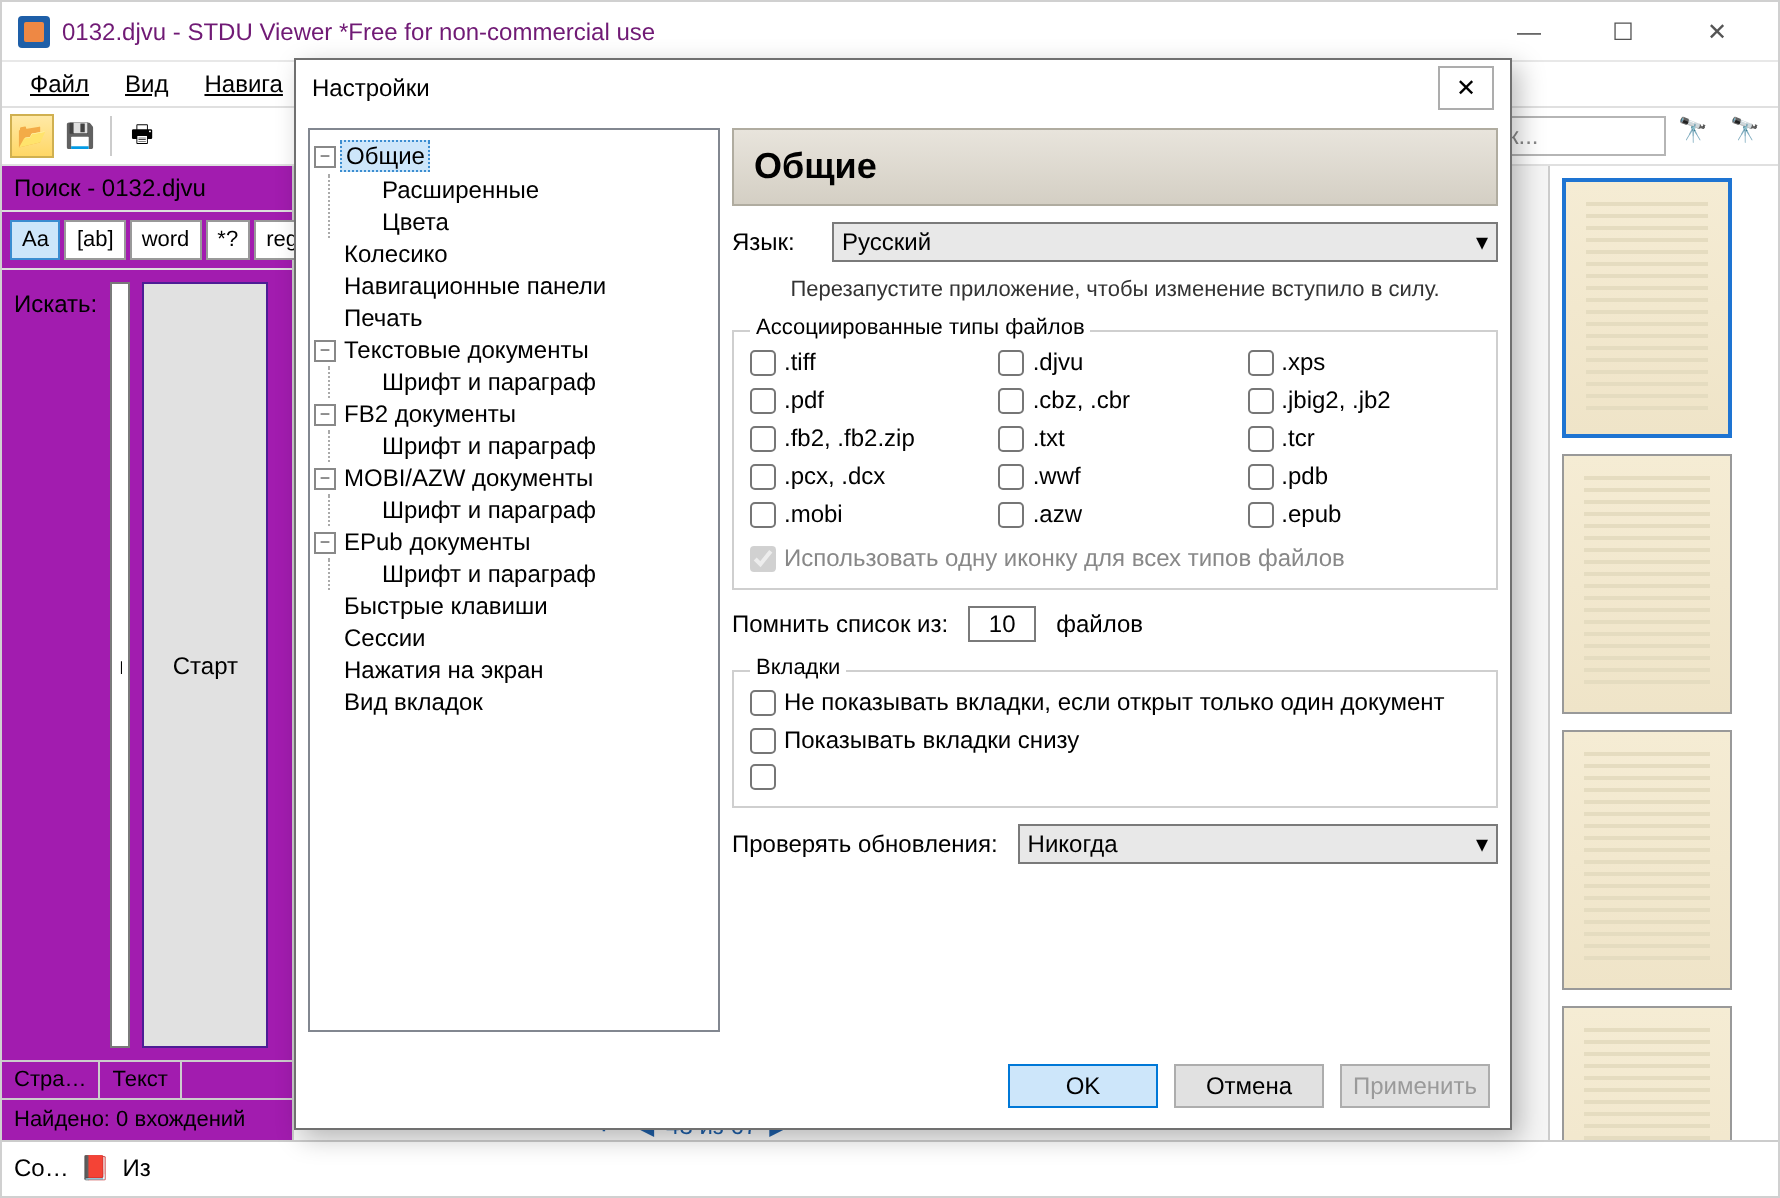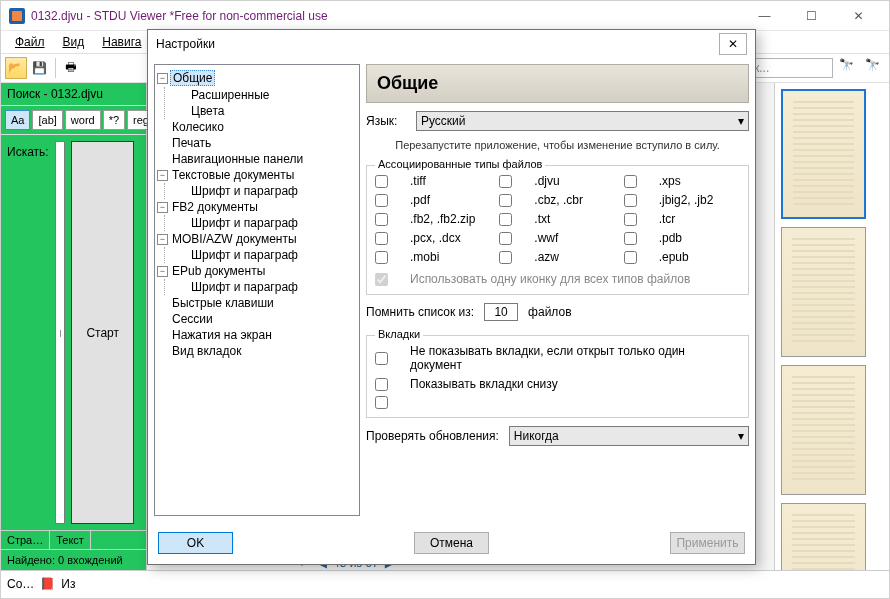--- a/index.html
+++ b/index.html
@@ -13,21 +13,21 @@
 .menubar{height:22px;display:flex;align-items:center;padding:0 6px;gap:2px}
 .menu-item{padding:2px 8px;cursor:default}
 .menu-item u{text-decoration:underline}
 .toolbar{height:30px;display:flex;align-items:center;padding:0 4px;gap:2px;border-top:1px solid #e0e0e0;border-bottom:1px solid #e0e0e0}
 .tbtn{width:22px;height:22px;display:flex;align-items:center;justify-content:center;border:1px solid transparent}
 .tbtn.open{background:linear-gradient(#ffe9a6,#ffd766);border-color:#d0b050}
 .sep{width:1px;height:20px;background:#ccc;margin:0 2px}
 .search-box{margin-left:auto;border:1px solid #b5b5b5;padding:2px 4px;color:#888;width:90px}
 .binoc{width:20px;height:20px;margin-left:4px}
 .main{display:flex;height:calc(100% - 110px)}
-.sidebar{width:146px;border-right:1px solid #ccc;display:flex;flex-direction:column;background:#22c55e}
+.sidebar{width:146px;border-right:1px solid #ccc;display:flex;flex-direction:column;background:#a21caf}
 .sb-title{padding:4px 6px;border-bottom:1px solid #ddd}
 .sb-tabs{display:flex;gap:2px;padding:4px;border-bottom:1px solid #ddd}
 .sb-tab{padding:3px 5px;border:1px solid #999;font-size:11px;background:#fff}
 .sb-tab.active{background:#cde6fa;border-color:#3b8dd0}
 .sb-body{flex:1;padding:6px;display:flex;flex-direction:row;gap:6px}
 .sb-label{margin-top:4px}
 .sb-input{border:1px solid #7a7a7a;padding:2px 4px;width:100%}
 .sb-btn{border:1px solid #4c1d95;background:#e1e1e1;padding:3px 14px;width:72px}
 .sb-tabs2{display:flex;border-top:1px solid #ccc;margin-top:auto}
 .sb-tab2{padding:3px 6px;border-right:1px solid #ccc;font-size:11px}
@@ -54,25 +54,25 @@
 .right-pane{flex:1;display:flex;flex-direction:column;gap:8px;overflow:auto}
 .heading-box{background:linear-gradient(#e8e4dc,#d4cfc4);border:1px solid #b0aca0;padding:8px 10px}
 .heading-box h1{font-size:18px;font-weight:bold}
 .frow{display:flex;align-items:center;gap:10px}
 .frow label{min-width:40px}
 .combo{flex:1;border:1px solid #7a7a7a;background:#e8e8e8;padding:2px 4px;display:flex;justify-content:space-between;align-items:center}
 .hint{font-size:11px;text-align:center;color:#333}
 .group{border:1px solid #cfcfcf;padding:8px;position:relative;margin-top:6px}
 .group-title{position:absolute;top:-8px;left:8px;background:#fff;padding:0 3px;font-size:11px}
 .ft-grid{display:grid;grid-template-columns:repeat(3,1fr);gap:5px 8px}
-.chk{display:flex;align-items:center;gap:22px}
+.chk{display:flex;align-items:center;gap:4px}
 .chk input{width:13px;height:13px}
 .chk.dis{color:#888}
 .small-input{width:34px;border:1px solid #7a7a7a;text-align:center;padding:1px}
-.dlg-buttons{display:flex;justify-content:space-between;gap:8px;padding:10px}
+.dlg-buttons{display:flex;justify-content:flex-end;gap:8px;padding:10px}
 .btn{border:1px solid #adadad;background:#e1e1e1;padding:3px 0;width:75px}
 .btn.primary{border:1px solid #0078d7;background:#cde6fa}
 .btn.dis{color:#9a9a9a}
 </style>
 </head>
 <body>
 
 <div class="titlebar">
   <div class="ico"></div>
   <div class="ttl">0132.djvu - STDU Viewer *Free for non-commercial use</div>
@@ -163,25 +163,25 @@
         <div class="tree-node tree-indent1">
             <span class="lbl">Цвета</span>
           </div>
       </div>
       <div class="tree-node">
           <span style="width:11px"></span>
           <span class="lbl">Колесико</span>
         </div>
       <div class="tree-node">
           <span style="width:11px"></span>
+          <span class="lbl">Навигационные панели</span>
+        </div>
+      <div class="tree-node">
+          <span style="width:11px"></span>
           <span class="lbl">Печать</span>
-        </div>
-      <div class="tree-node">
-          <span style="width:11px"></span>
-          <span class="lbl">Навигационные панели</span>
         </div>
       <div class="tree-node">
           <span class="tw">−</span>
           <span class="lbl">Текстовые документы</span>
         </div>
       <div class="dots">
           <div class="tree-node tree-indent1">
             <span class="lbl">Шрифт и параграф</span>
           </div>
         </div>

